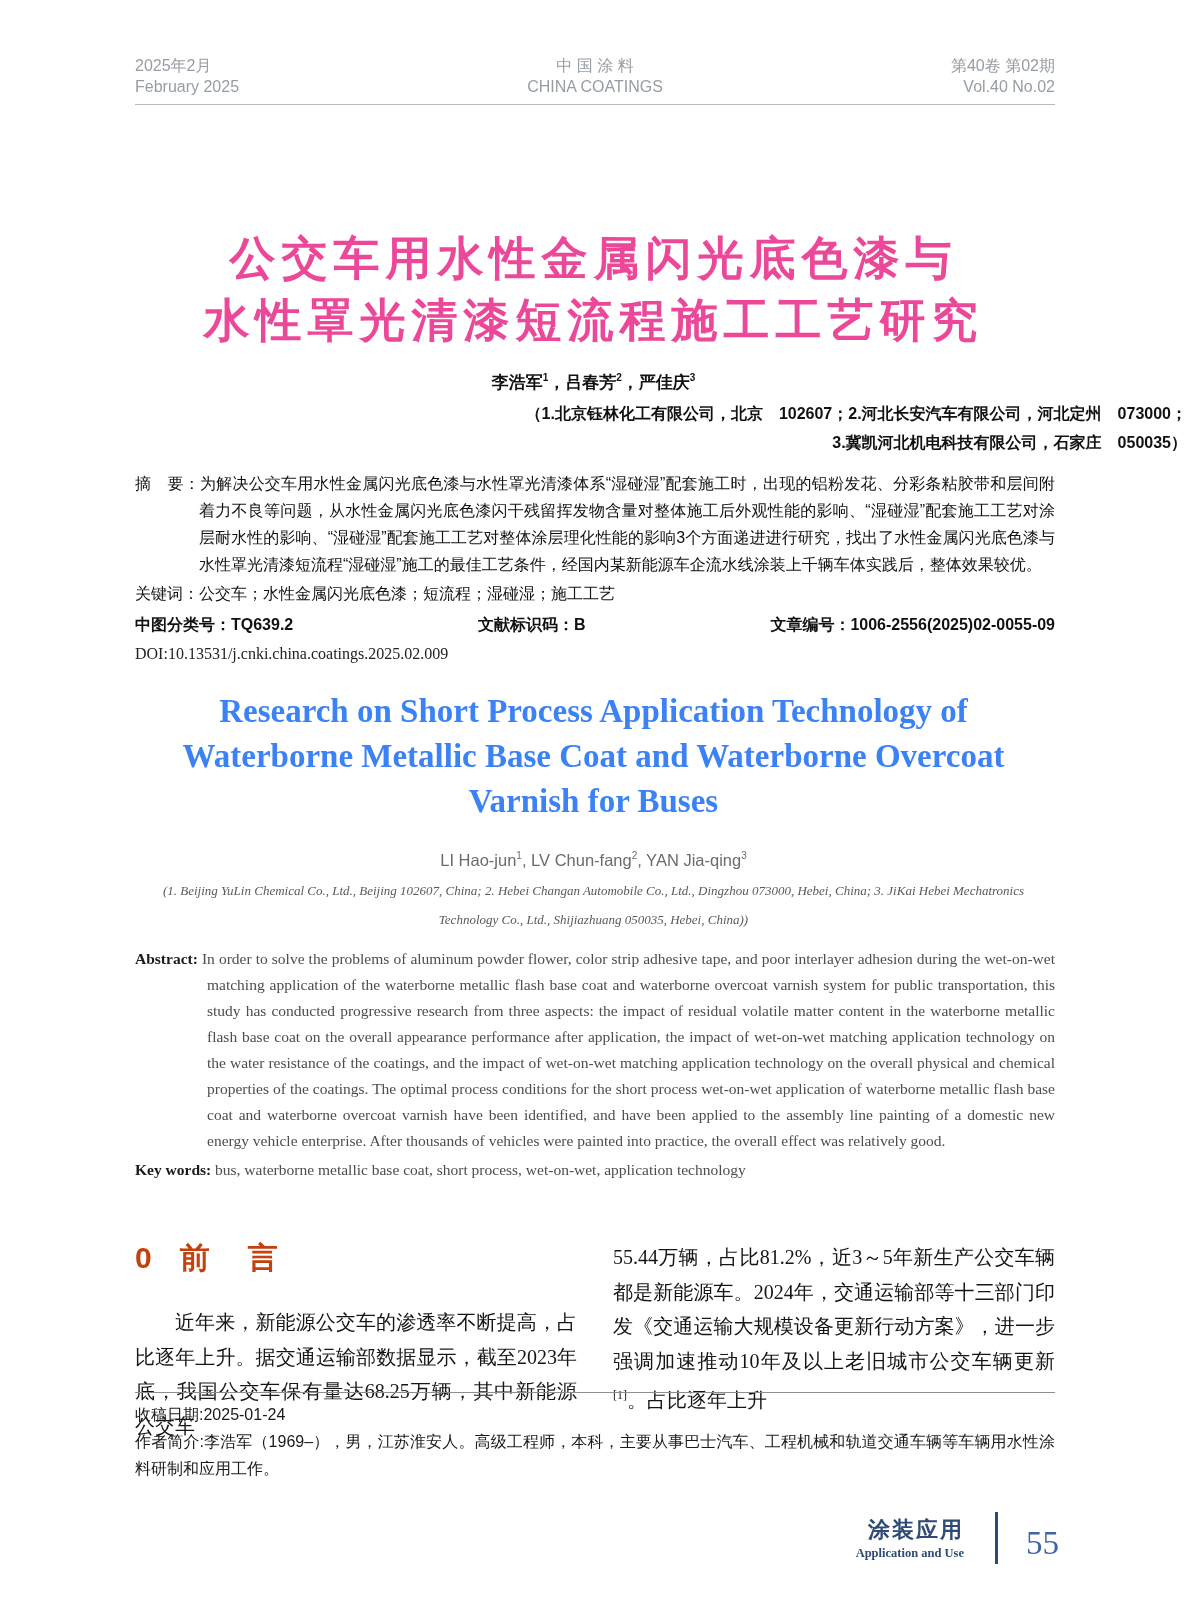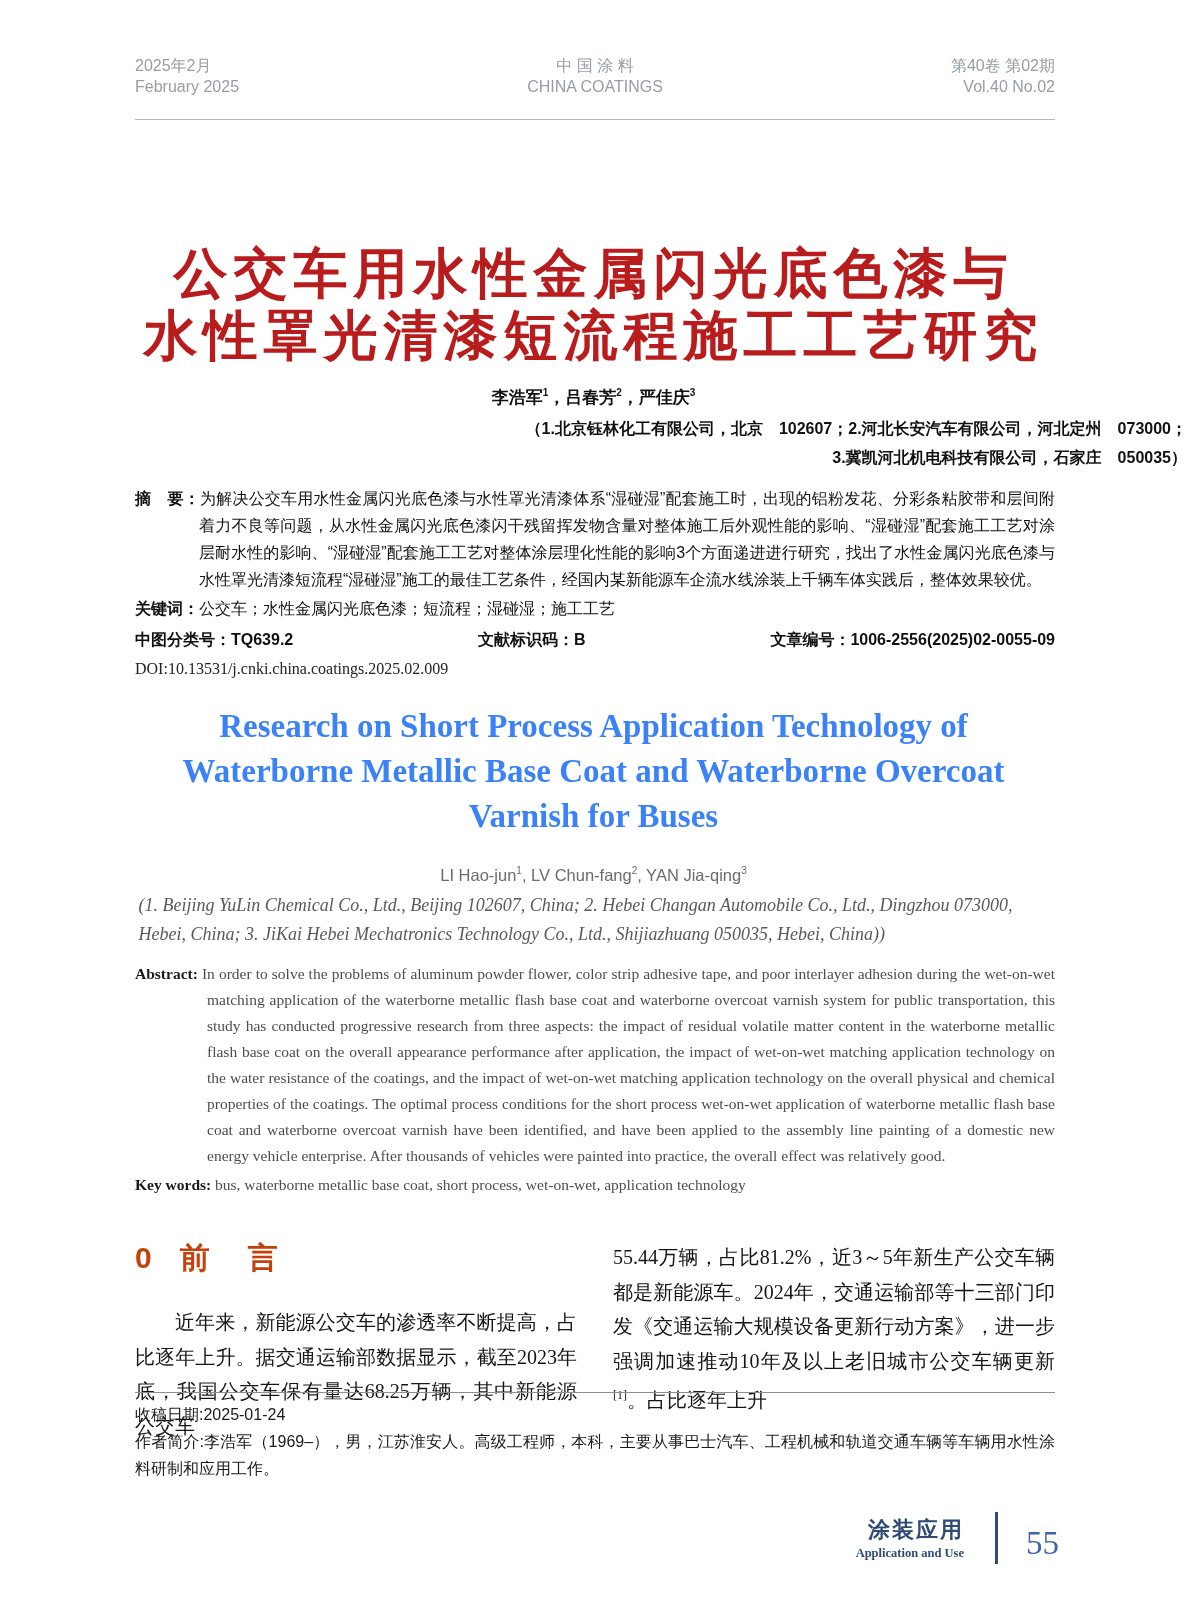--- a/index.html
+++ b/index.html
@@ -6,66 +6,66 @@
   html,body { background:#e8e8e8; }
   .page {
     position:relative; width:1187px; height:1600px; margin:0 auto;
     background:#ffffff; overflow:hidden;
     font-family:"Liberation Sans","DejaVu Sans",sans-serif; color:#1a1a1a;
   }
 
   
   .jheader {
     display:flex; justify-content:space-between; align-items:flex-end;
-    margin:55px 132px 0 135px; padding-bottom:22px;
+    margin:55px 132px 0 135px; padding-bottom:7px;
     border-bottom:1.5px solid #b4b9be;
     color:#969da4; font-size:16px; line-height:21px;
   }
   .jheader .hc { text-align:center; }
   .jheader .hr { text-align:right; }
 
   
   .title-cn {
     margin:122px 135px 0 135px; text-align:center;
-    font-size:54px; font-weight:bold; letter-spacing:6px;
-    color:#b91c1c; line-height:62px;
+    font-size:46px; font-weight:bold; letter-spacing:6px;
+    color:#ec4899; line-height:62px;
   }
   
   .authors-cn { margin-top:20px; text-align:center; font-size:17px; font-weight:bold; color:#111; }
   sup { font-size:10px; vertical-align:super; }
   .affil-cn { margin-top:5px; text-align:right; font-size:16px; font-weight:bold; color:#111; line-height:29px; }
 
   
   .abstract-cn {
     margin:13px 132px 0 135px; font-size:16px; line-height:27px;
     text-align:justify; padding-left:64px; text-indent:-64px; color:#111;
   }
-  .abstract-cn b, .kw-cn b { font-weight:bold; }
+  .abstract-cn b, .kw-cn b { font-weight:normal; }
   .kw-cn { margin:2px 132px 0 135px; font-size:16px; line-height:27px; color:#111; }
 
   .meta-row {
     display:flex; justify-content:space-between;
     margin:8px 132px 0 135px; font-size:16px; font-weight:bold; color:#111;
   }
   .doi {
     margin:9px 132px 0 135px; font-family:"Liberation Serif","DejaVu Serif",serif;
     font-size:16px; color:#222;
   }
 
   
   .title-en {
     margin:26px auto 0 auto; max-width:900px; text-align:center;
     font-family:"Liberation Serif","DejaVu Serif",serif;
     font-size:33px; font-weight:bold; color:#3b82f6; line-height:45px;
   }
   .authors-en { margin-top:26px; text-align:center; font-size:16.5px; color:#6b6b6b; }
   .affil-en {
-    margin:6px auto 0 auto; max-width:910px; text-align:left;
+    margin:6px auto 0 auto; max-width:910px; text-align:center;
     font-family:"Liberation Serif","DejaVu Serif",serif; font-style:italic;
-    font-size:18px; line-height:29px; color:#5a5a5a;
+    font-size:13px; line-height:29px; color:#5a5a5a;
   }
 
   .abstract-en {
     margin:12px 132px 0 135px;
     font-family:"Liberation Serif","DejaVu Serif",serif;
     font-size:15.5px; line-height:26px; color:#4d4d4d;
     text-align:justify; padding-left:72px; text-indent:-72px;
   }
   .abstract-en b, .kw-en b { color:#1a1a1a; font-weight:bold; }
   .kw-en {

